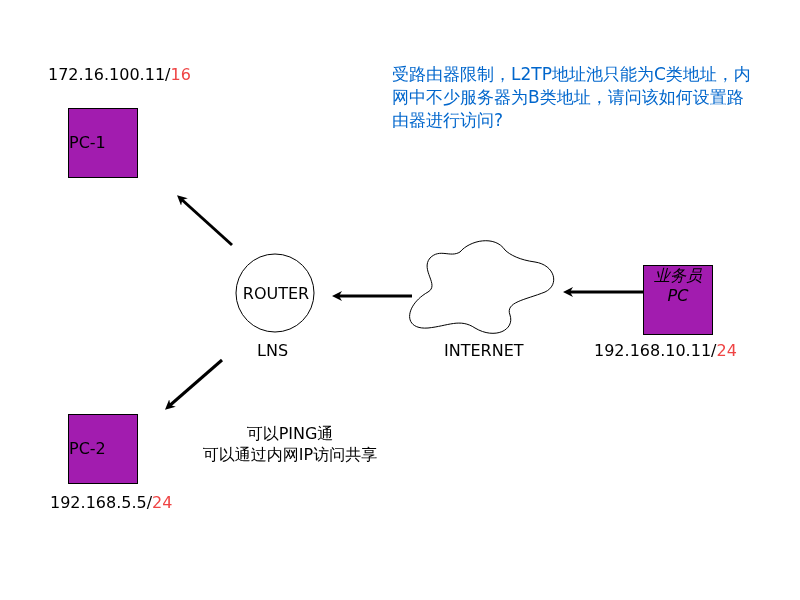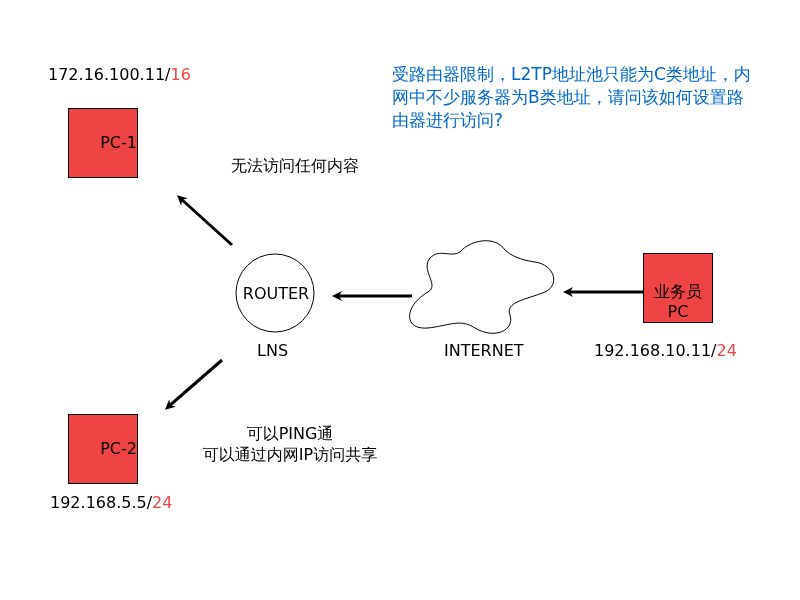--- a/index.html
+++ b/index.html
@@ -1,21 +1,21 @@
 <!DOCTYPE html>
 <html><head>
 <meta charset="utf-8">
 <style>
   html,body{margin:0;padding:0;background:#fff;}
   body{width:800px;height:600px;position:relative;overflow:hidden;font-family:"DejaVu Sans","Liberation Sans",sans-serif;color:#000;}
   .abs{position:absolute;white-space:nowrap;}
   .t16{font-size:16px;}
   .red{color:#ef4444;}
   .note{color:#0066cc;font-size:17px;line-height:23px;white-space:normal;width:360px;}
-  .box{position:absolute;border:1px solid #000;background:#ef4444;display:flex;align-items:center;justify-content:flex-end;font-size:16px;text-align:center;line-height:20px;}
+  .box{position:absolute;border:1px solid #000;background:#a21caf;display:flex;align-items:center;justify-content:flex-start;font-size:16px;text-align:center;line-height:20px;}
   .center{text-align:center;line-height:21px;}
   svg{position:absolute;left:0;top:0;}
 </style>
 </head>
 <body>
 
 <svg width="800" height="600">
   <defs>
     <marker id="ah" markerWidth="10" markerHeight="10" refX="6" refY="5" orient="auto" markerUnits="userSpaceOnUse">
       <path d="M0,0 L10,5 L0,10 L3,5 Z" fill="#000"></path>
@@ -30,31 +30,30 @@
   <line x1="222" y1="360" x2="168" y2="407" stroke="#000" stroke-width="3" marker-end="url(#ah)"></line>
   <line x1="412" y1="296" x2="336" y2="296" stroke="#000" stroke-width="3" marker-end="url(#ah)"></line>
   <line x1="643" y1="292" x2="567" y2="292" stroke="#000" stroke-width="3" marker-end="url(#ah)"></line>
 </svg>
 
 <div class="abs t16" style="left:48px;top:65px;"><span>172.16.100.11/</span><span class="red">16</span></div>
 <div class="box" style="left:68px;top:108px;width:68px;height:68px;">
     <span>PC-1</span>
   </div>
 <div class="abs t16 center" style="left:205px;top:155px;width:180px;">
-  <div>无法访问任何内容</div>
 </div>
 
 <div class="abs note" style="left:392px;top:63px;">受路由器限制，L2TP地址池只能为C类地址，内网中不少服务器为B类地址，请问该如何设置路由器进行访问?</div>
 
 <div class="abs t16" style="left:235px;top:284px;width:82px;text-align:center;">ROUTER</div>
 <div class="abs t16" style="left:257px;top:341px;">LNS</div>
 
 <div class="abs t16" style="left:444px;top:341px;">INTERNET</div>
 
-<div class="box" style="left:643px;top:253px;width:68px;height:68px;flex-direction:column;">
+<div class="box" style="left:643px;top:265px;width:68px;height:68px;flex-direction:column;font-style:italic;">
   <div>业务员</div>
   <div>PC</div>
 </div>
 <div class="abs t16" style="left:594px;top:341px;"><span>192.168.10.11/</span><span class="red">24</span></div>
 
 <div class="box" style="left:68px;top:414px;width:68px;height:68px;">
     <span>PC-2</span>
   </div>
 <div class="abs t16" style="left:50px;top:493px;"><span>192.168.5.5/</span><span class="red">24</span></div>
 <div class="abs t16 center" style="left:180px;top:423px;width:220px;">

